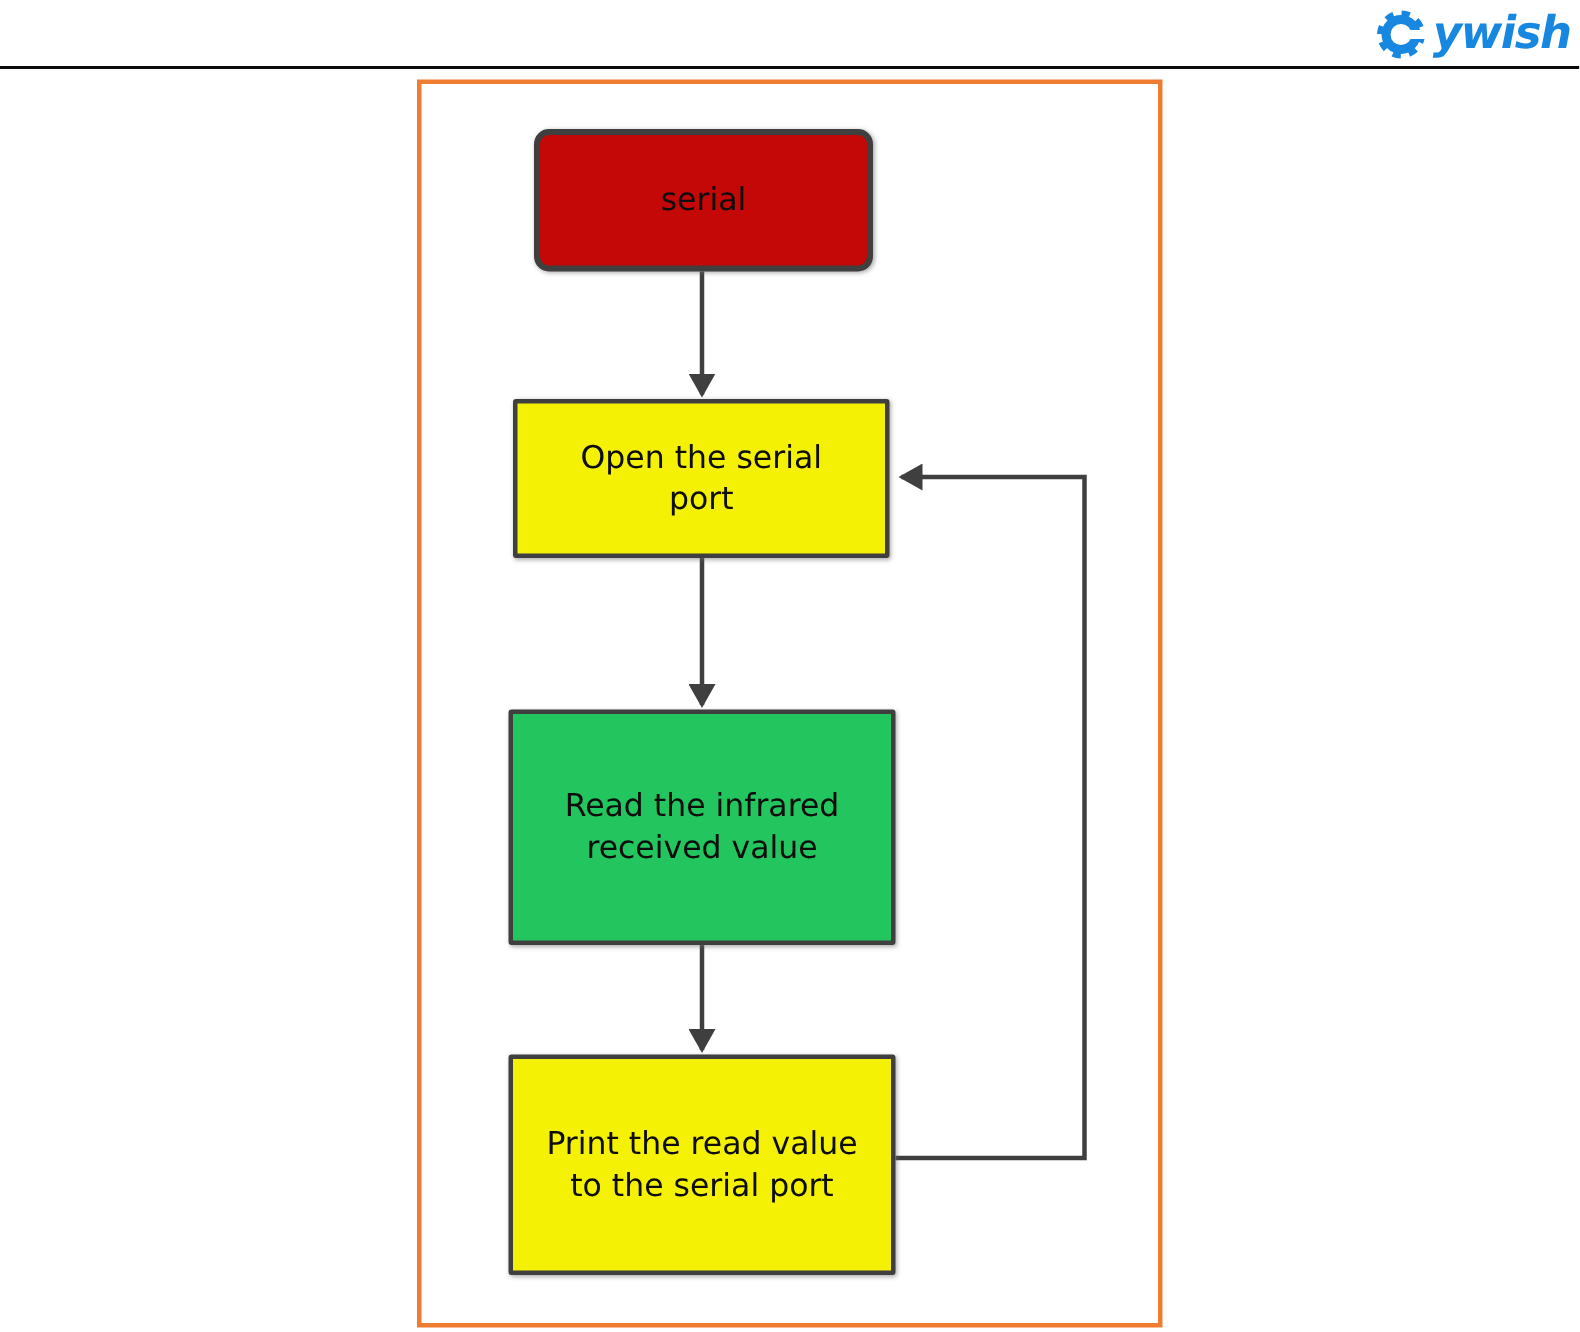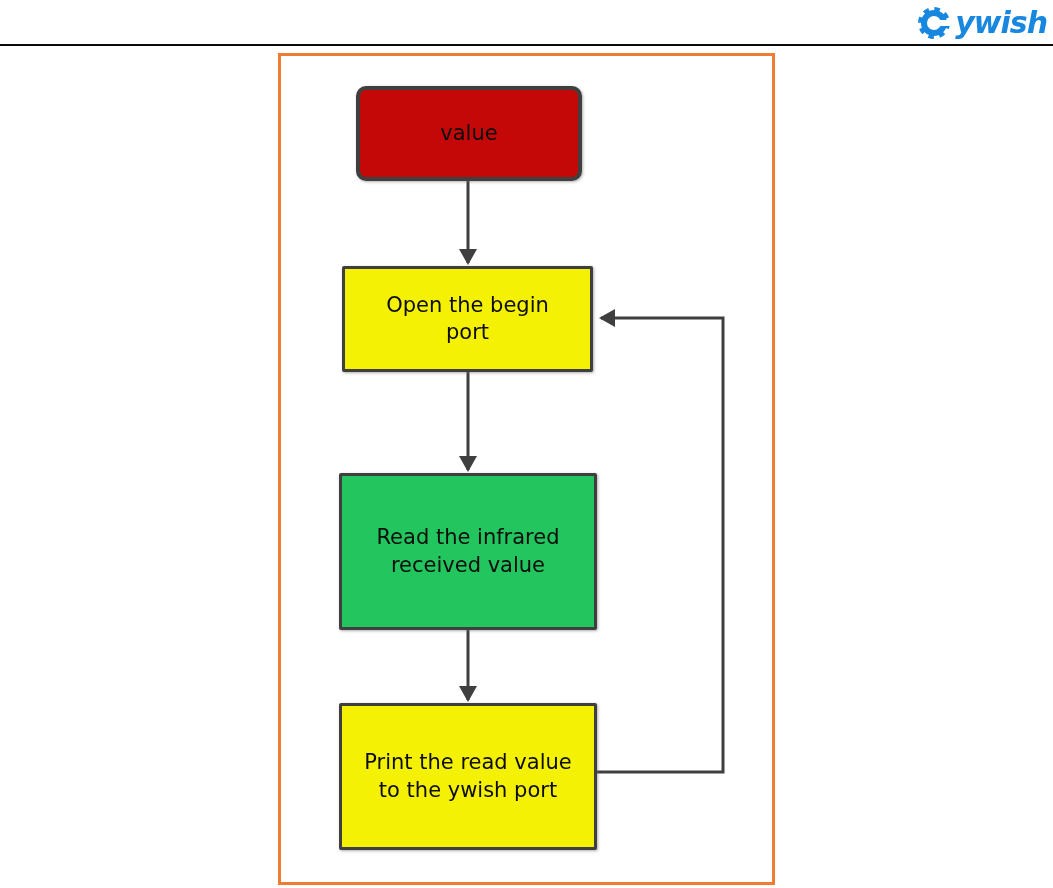--- a/index.html
+++ b/index.html
@@ -138,32 +138,32 @@
       </defs>
       <g stroke="#3F3F3F" stroke-width="3" fill="none">
         <path d="M187,125 L187,207" marker-end="url(#ah)"></path>
         <path d="M187,316 L187,414" marker-end="url(#ah)"></path>
         <path d="M187,574 L187,644" marker-end="url(#ah)"></path>
         <path d="M316,716 L442,716 L442,262 L320,262" marker-end="url(#ah)"></path>
       </g>
     </svg>
 
     <div class="node node-begin">
-      <span class="node-label">value</span>
+      <span class="node-label">serial</span>
     </div>
 
     <div class="node node-open">
-      <span class="node-label">Open the begin
+      <span class="node-label">Open the serial
 port</span>
     </div>
 
     <div class="node node-read">
       <span class="node-label">Read the infrared
 received value</span>
     </div>
 
     <div class="node node-print">
       <span class="node-label">Print the read value
-to the ywish port</span>
+to the serial port</span>
     </div>
 
   </div>
 </div>
 
 </body></html>

